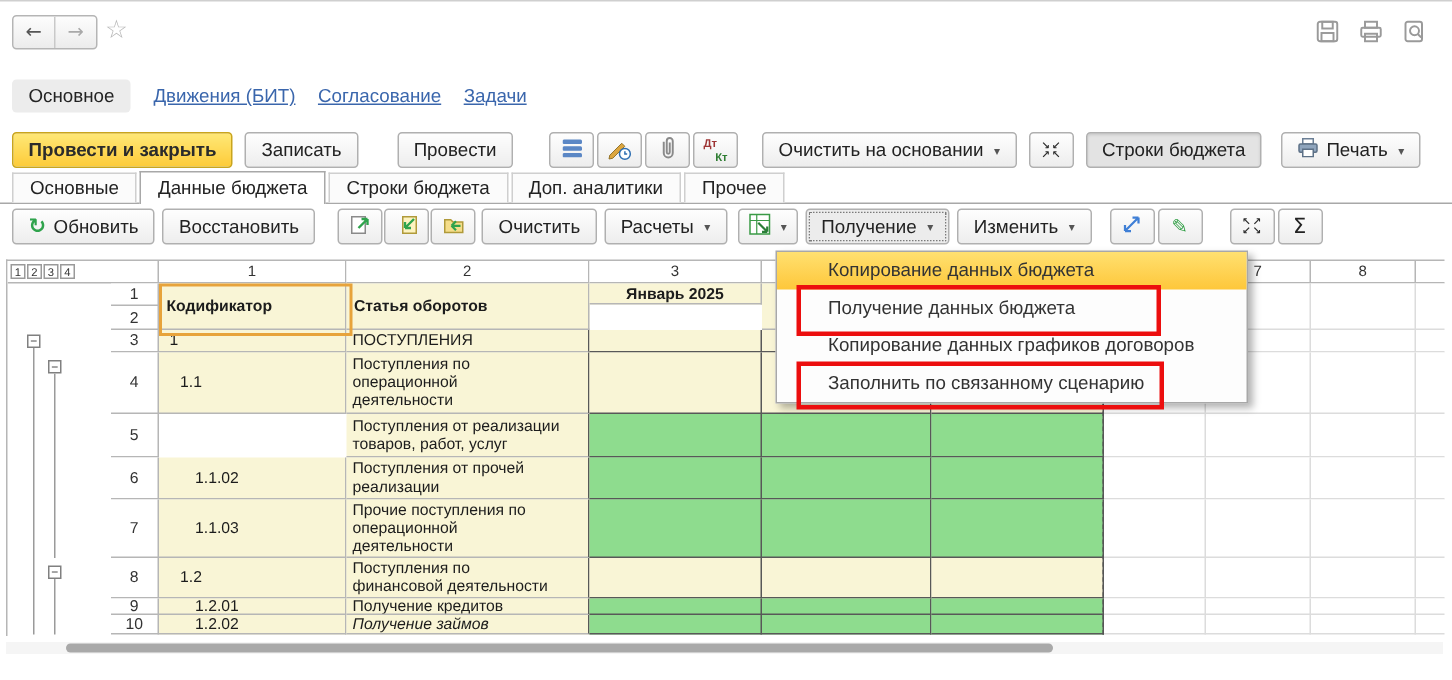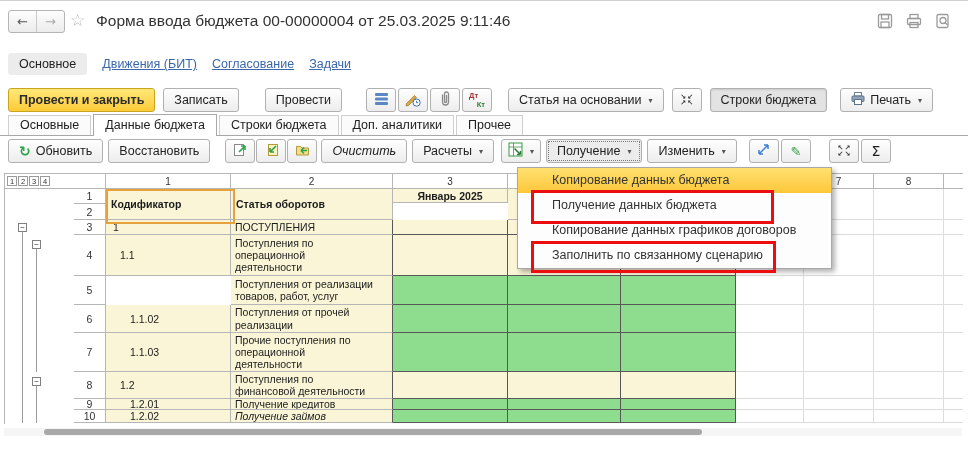--- a/index.html
+++ b/index.html
@@ -83,21 +83,20 @@
 <body>
 
 <div class="window">
 
   <div class="titlebar">
     <div class="navgroup">
       <div class="navbtn uni">←</div>
       <div class="navbtn uni">→</div>
     </div>
     <div class="star uni">☆</div>
-    <div class="doc-title">Форма ввода бюджета 00-00000004 от 25.03.2025 9:11:46</div>
     <div class="winicons">
       <span>
         <svg width="18" height="18" viewBox="0 0 18 18" fill="none" stroke="#9a9a9a" stroke-width="1.3">
           <rect x="2.5" y="2.5" width="13" height="13" rx="1.5"></rect>
             <rect x="5.5" y="2.5" width="7" height="4.5"></rect>
             <rect x="5" y="10" width="8" height="5.5"></rect>
         </svg>
       </span>
       <span>
         <svg width="18" height="18" viewBox="0 0 18 18" fill="none" stroke="#9a9a9a" stroke-width="1.3">
@@ -152,21 +151,21 @@
           </svg>
       </span>
     </button>
     <button class="btn btn-icon" style="margin-left:2px;">
       <span class="dtkt">
         <span class="dt">Дт</span>
           <span class="kt">Кт</span>
       </span>
     </button>
     <button class="btn" style="margin-left:16px;">
-      <span>Статья на основании</span>
+      <span>Очистить на основании</span>
         <span class="caret uni">▾</span>
     </button>
     <button class="btn btn-icon" style="margin-left:8px;">
       <span class="arr4 uni">
           <span>↘</span>
           <span>↙</span>
           <span>↗</span>
           <span>↖</span>
         </span>
     </button>
@@ -215,21 +214,21 @@
       </span>
     </button>
     <button class="btn btn-icon" style="margin-left:1px;">
       <span>
         <svg width="15" height="15" viewBox="0 0 15 15">
             <path d="M1.5 4.5 h4 l1.5 1.5 h6.5 v7 h-12 Z" fill="#f5dd8a" stroke="#b09a3a"></path>
             <path d="M12 8.5 h-6 M6 8.5 l3-3 M6 8.5 l3 3" stroke="#2fa34c" stroke-width="1.5" fill="none"></path>
           </svg>
       </span>
     </button>
-    <button class="btn" style="margin-left:4px;font-style:italic;">Очистить</button>
+    <button class="btn" style="margin-left:4px;">Очистить</button>
     <button class="btn" style="margin-left:5px;">
       <span>Расчеты</span>
         <span class="caret uni">▾</span>
     </button>
     <button class="btn" style="margin-left:7px;width:40px;padding:0 4px;">
       <span>
         <svg width="15" height="15" viewBox="0 0 15 15">
             <rect x="1" y="1" width="13" height="13" fill="#fff" stroke="#3a9a46"></rect>
             <path d="M1 5 h13 M5.5 1 v13" stroke="#3a9a46" stroke-width="0.8"></path>
             <path d="M6.5 6.5 L12.5 12.5 M12.5 12.5 v-3.5 M12.5 12.5 h-3.5" stroke="#2b7e38" stroke-width="1.5" fill="none"></path>

